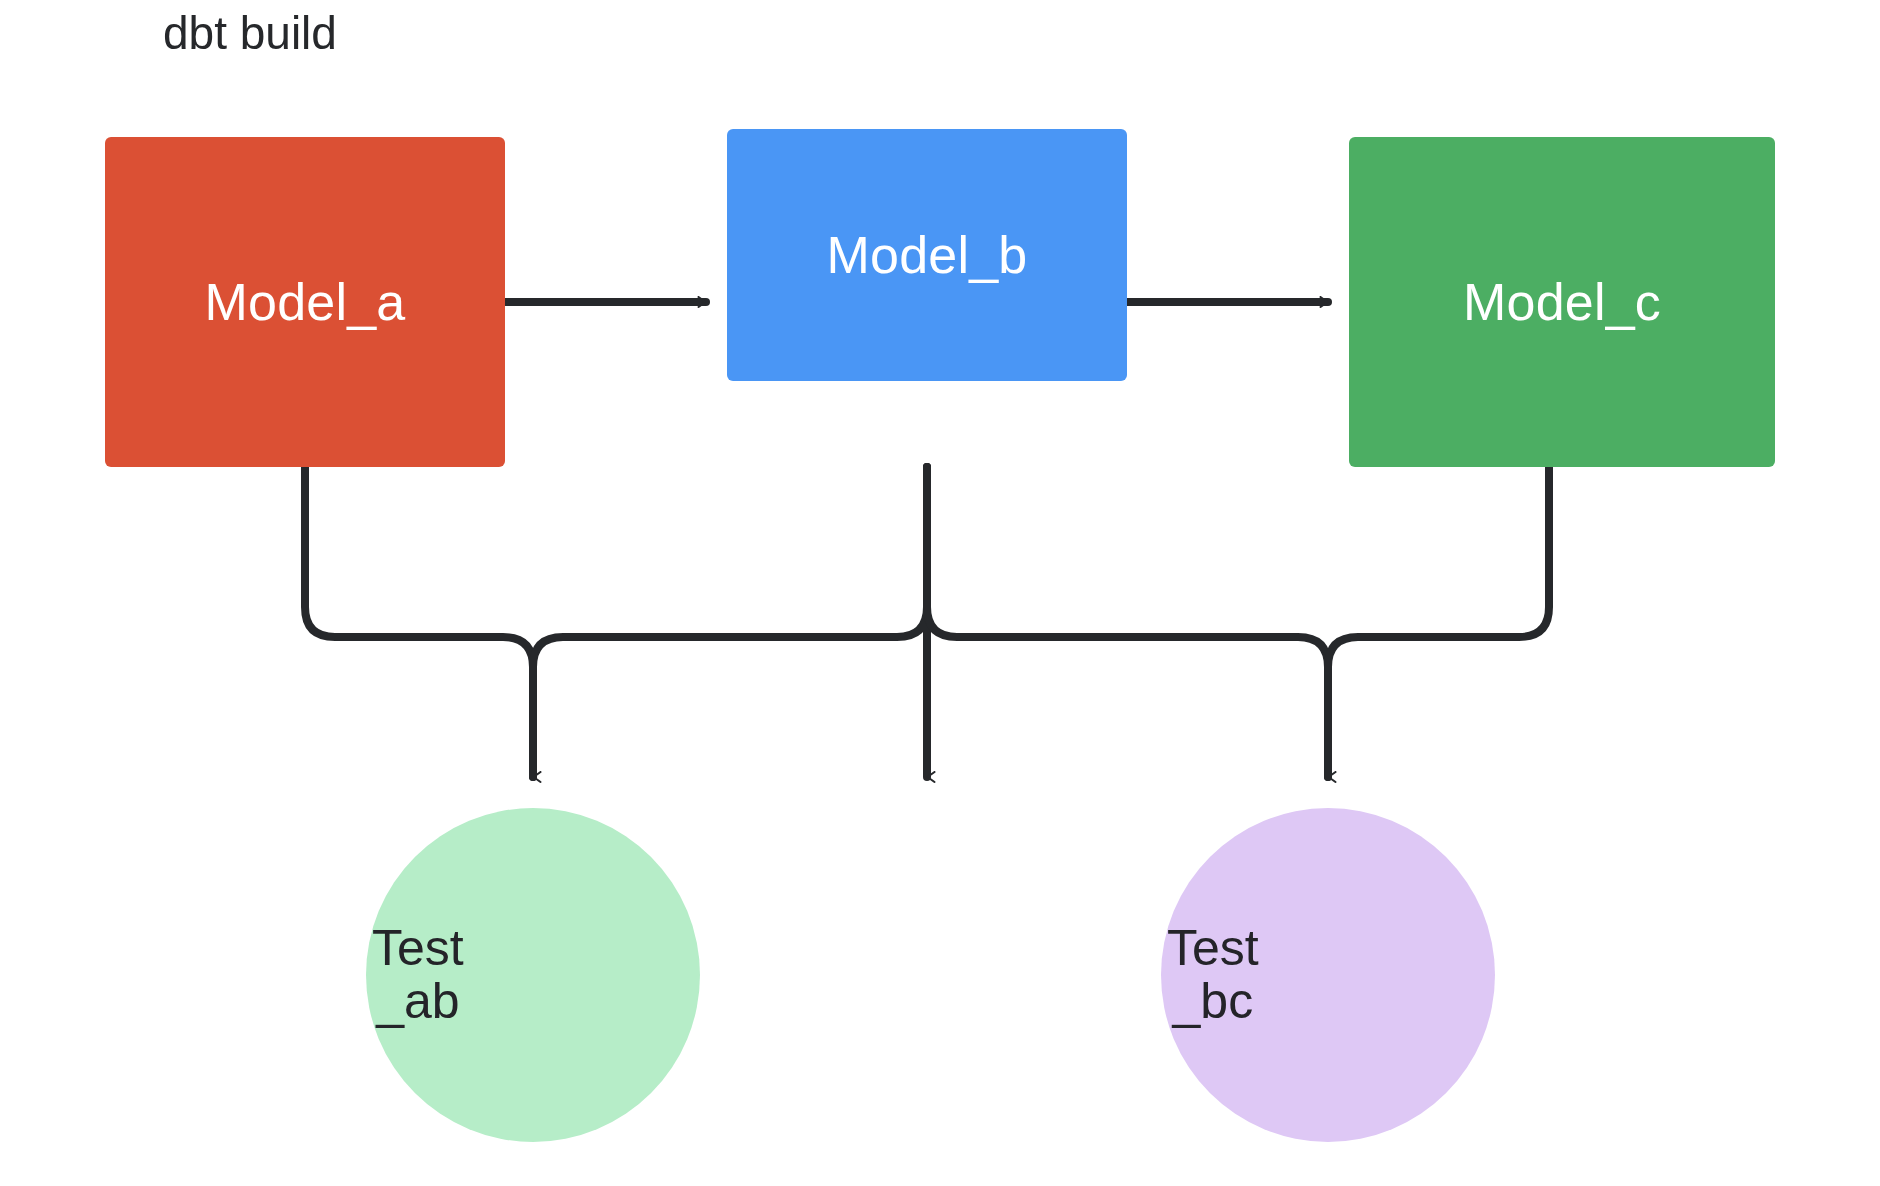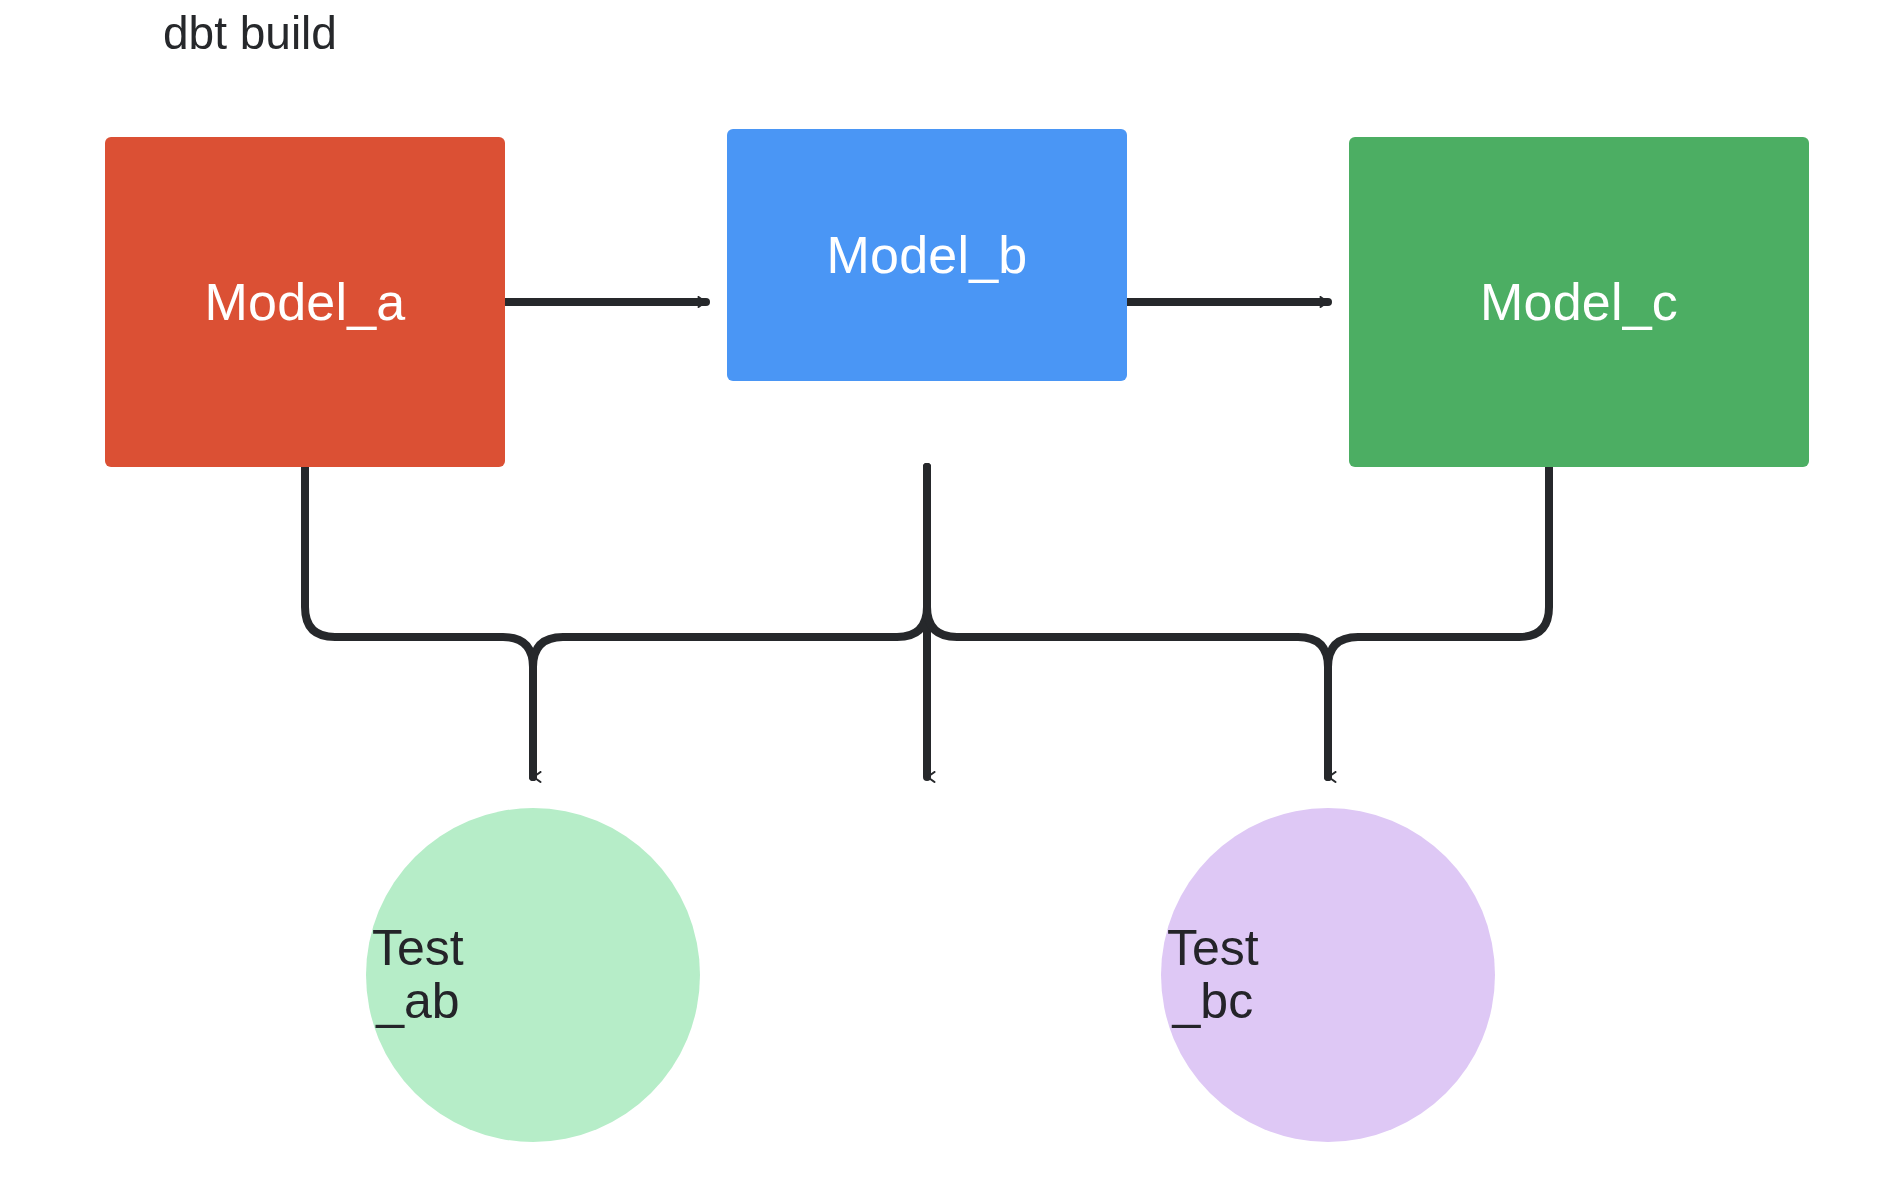--- a/index.html
+++ b/index.html
@@ -101,21 +101,21 @@
   <div class="diagram-title">dbt build</div>
 
   <div class="model-node" style="left:105px;top:137px;width:400px;height:330px;background:#db5034;">
     <span class="node-label">Model_a</span>
   </div>
 
   <div class="model-node" style="left:727px;top:129px;width:400px;height:252px;background:#4a96f5;">
     <span class="node-label">Model_b</span>
   </div>
 
-  <div class="model-node" style="left:1349px;top:137px;width:460px;height:330px;background:#4cae63;">
+  <div class="model-node" style="left:1349px;top:137px;width:426px;height:330px;background:#4cae63;">
     <span class="node-label">Model_c</span>
   </div>
 
   <div class="test-node" style="left:366px;top:808px;width:334px;height:334px;background:#b6edc8;">
     <span class="node-label">Test
 _ab</span>
   </div>
 
 
   <div class="test-node" style="left:1161px;top:808px;width:334px;height:334px;background:#dec8f5;">

